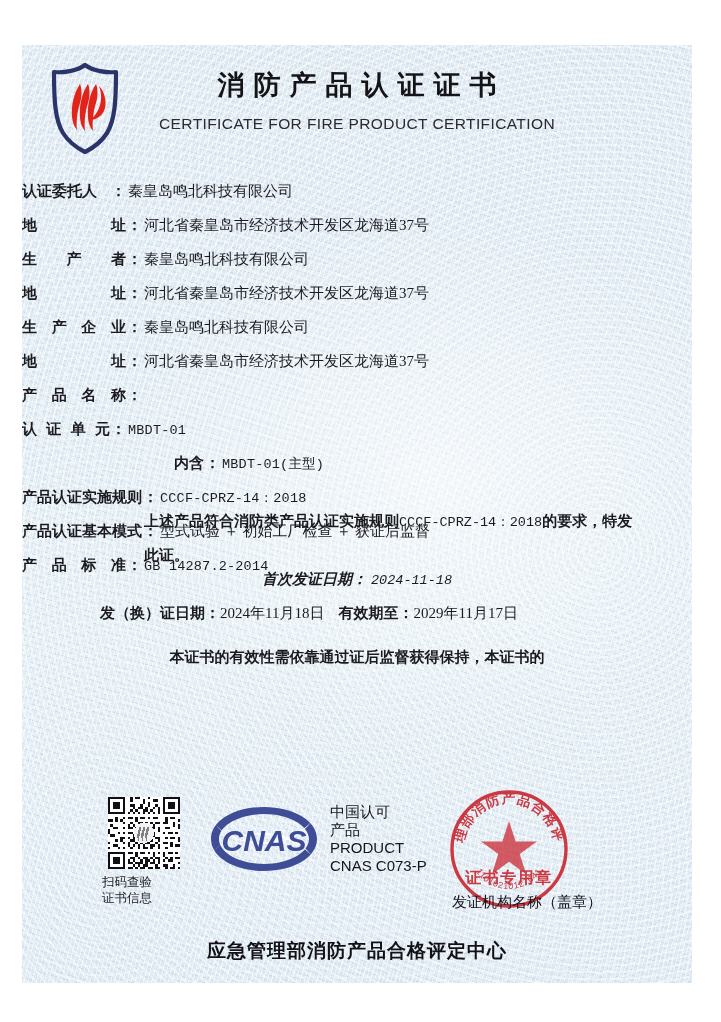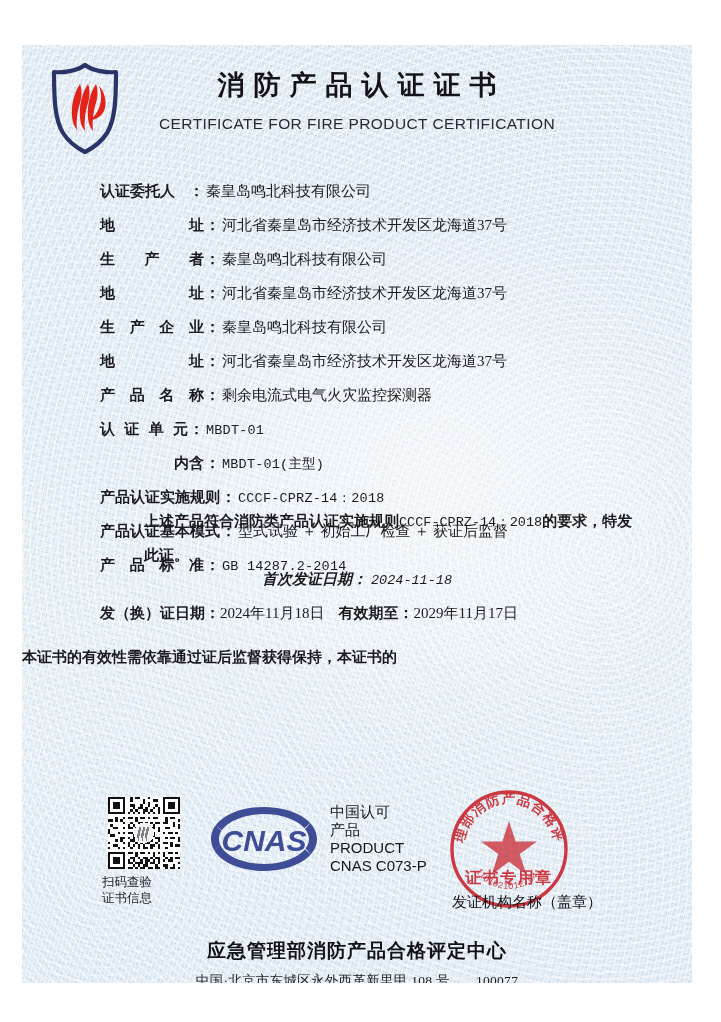--- a/index.html
+++ b/index.html
@@ -92,21 +92,20 @@
   #fields {
     position: absolute;
     left: 0;
     top: 137px;
     width: 670px;
   }
   .field-row {
     display: flex;
     align-items: baseline;
     height: 34px;
-    padding-left: 78px;
   }
   .field-label {
     font-weight: 700;
     font-size: 15px;
     white-space: nowrap;
     flex: 0 0 auto;
   }
   .field-label.spread {
     display: inline-flex;
     justify-content: space-between;
@@ -175,20 +174,21 @@
   #issue-dates-row .lbl { font-weight: 700; }
   #issue-dates-row .val { font-weight: 400; }
   #issue-dates-row .gap { display: inline-block; width: 14px; }
 
   
   #notice {
     position: absolute;
     left: 0;
     top: 598px;
     width: 670px;
+    text-align: center;
     font-size: 15px;
     font-weight: 700;
     line-height: 28px;
     font-family: "DejaVu Sans", "Liberation Sans", sans-serif;
   }
   #notice .url {
     font-family: "Liberation Sans", "DejaVu Sans", sans-serif;
     font-weight: 400;
   }
 
@@ -338,21 +338,20 @@
           <span class="field-value">河北省秦皇岛市经济技术开发区龙海道37号</span>
         </div>
         <div class="field-row">
           <span class="field-label w-prod spread">
             <span>产</span>
             <span>品</span>
             <span>名</span>
             <span>称</span>
           </span>
           <span class="field-colon">：</span>
-          <span class="field-value">剩余电流式电气火灾监控探测器</span>
         </div>
         <div class="field-row">
           <span class="field-label w-unit spread">
             <span>认</span>
             <span>证</span>
             <span>单</span>
             <span>元</span>
           </span>
           <span class="field-colon">：</span>
           <span class="field-value mono">MBDT-01</span>
@@ -469,20 +468,17 @@
       <text x="62" y="96" text-anchor="middle" font-family="Liberation Serif, DejaVu Serif, serif" font-size="16" font-weight="bold" fill="#c8202a" letter-spacing="1.5">证书专用章</text>
       <text font-family="Liberation Sans, DejaVu Sans, sans-serif" font-size="9" fill="#c8202a" letter-spacing="0.6">
         <textPath href="#arcBot" startOffset="50%" text-anchor="middle">11010210127041</textPath>
       </text>
     </svg>
 
     <div id="issuer-line">发证机构名称（盖章）</div>
 
     <div id="footer">
       <div id="org-name">应急管理部消防产品合格评定中心</div>
-      <div id="org-addr">
-        <span>中国·北京市东城区永外西革新里甲 108 号</span><span class="zip">100077</span>
-      </div>
 
     </div>
 
   </div>
 </div>
 
 </body></html>

